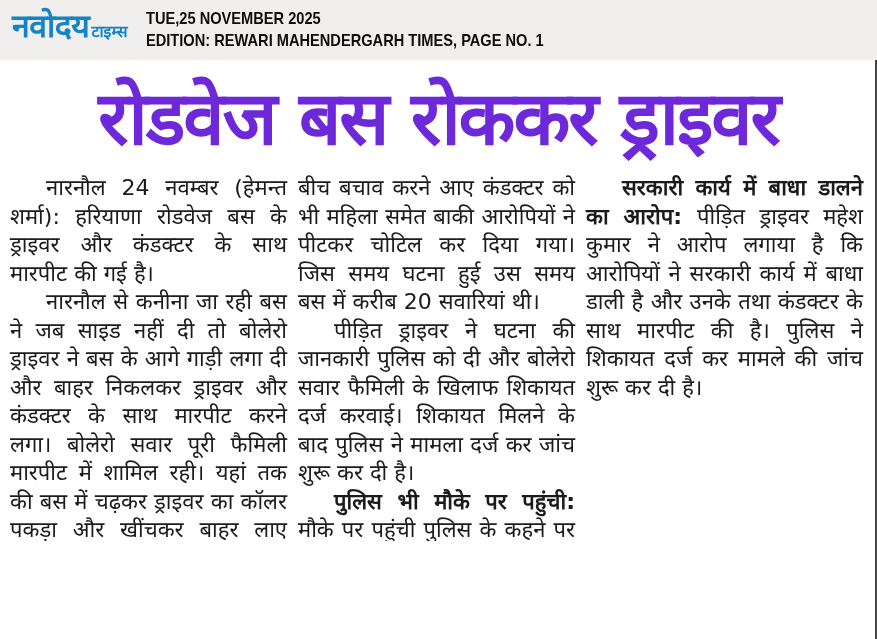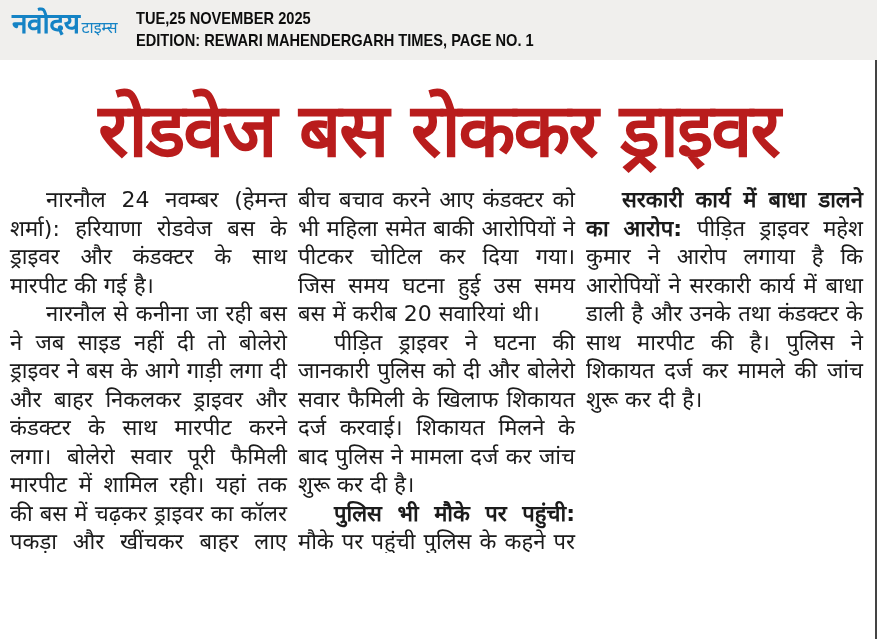--- a/index.html
+++ b/index.html
@@ -28,50 +28,50 @@
     background:var(--header-bg,#f0efed);
     padding:7px 0 0 12px;
   }
   .logo{
     display:flex;align-items:baseline;
     margin-top:3px;
     white-space:nowrap;
   }
   .logo-main{
     color:var(--logo-blue,#1583c5);
-    font-size:28px;font-weight:800;
+    font-size:32px;font-weight:800;
     letter-spacing:-0.5px;
     line-height:1;
   }
   .logo-sub{
     color:var(--logo-blue,#1583c5);
-    font-size:16px;font-weight:400;
+    font-size:16px;font-weight:700;
     margin-left:2px;line-height:1;
   }
   .dateline{
     margin-left:18px;
     padding-top:1px;
     transform:scaleX(0.86);
     transform-origin:0 0;
     white-space:nowrap;
   }
   .dateline .date,.dateline .edition{
     font-family:"Liberation Sans",sans-serif;
     font-weight:700;
     font-size:17px;
     line-height:22px;
     color:#0d0d0d;
   }
   
   .headline{
-    margin:20px 0 0 0;
+    margin:8px 0 0 0;
     padding:0 20px;
     text-align:center;
     font-weight:800;
-    color:#b91c1c;
+    color:#6d28d9;
     letter-spacing:-2px;
   }
   .hl-line{
     display:block;
     font-size:74px;
     line-height:100px;
     white-space:nowrap;
   }
   
   .body-columns{

